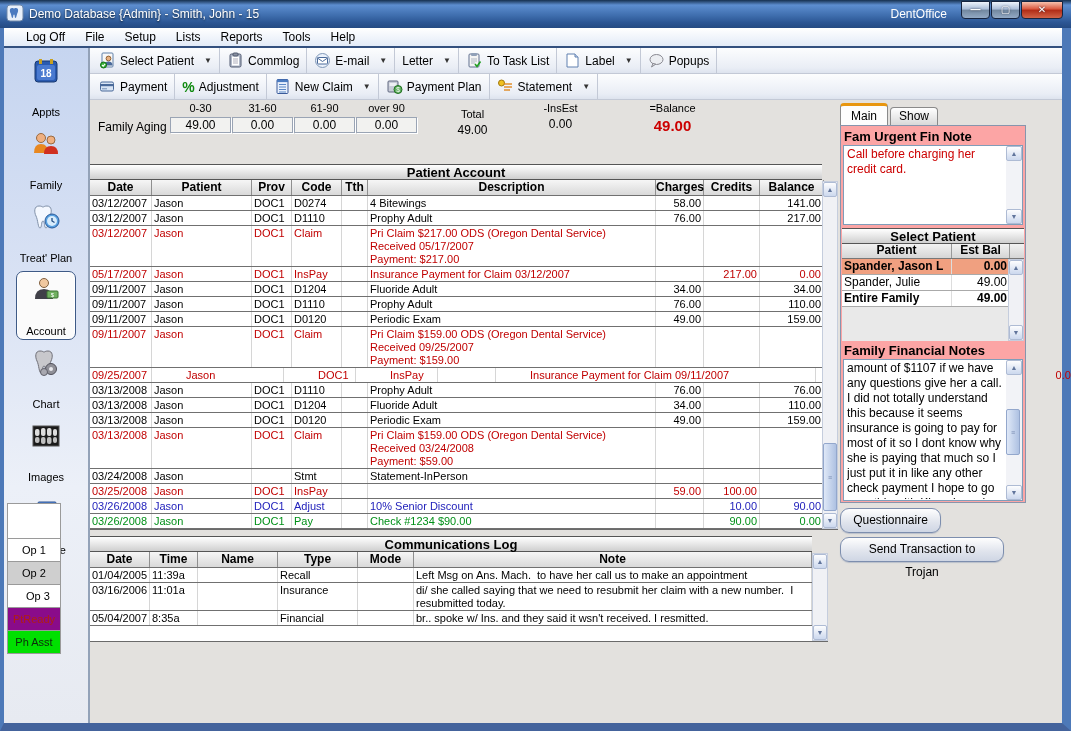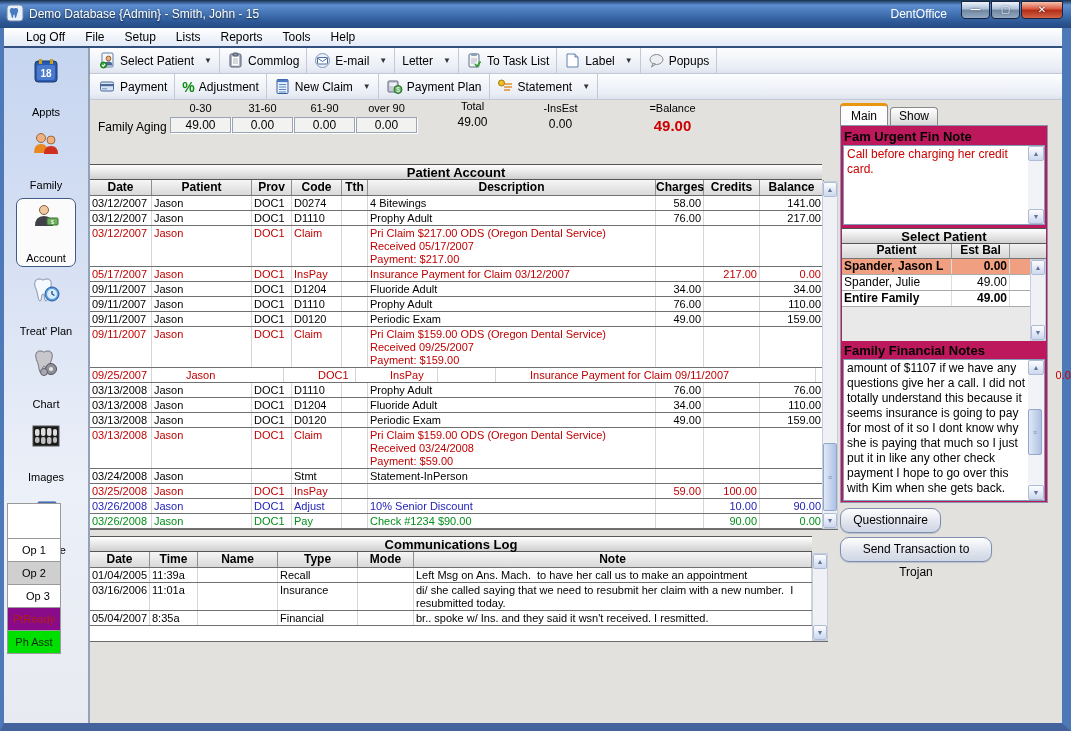--- a/index.html
+++ b/index.html
@@ -83,21 +83,21 @@
     color:#7b8eb4; font-size:7px; text-align:center; display:flex; align-items:center; justify-content:center; }
 
   
   .rightpanel { width:190px; position:relative; }
   .filler { flex:1; }
   .tabs { position:absolute; top:3px; left:2px; display:flex; gap:2px; }
   .tab { font-size:12px; padding:2px 10px 2px 10px; border:1px solid #8a8a8a; border-bottom:none; border-radius:4px 4px 0 0;
     background:linear-gradient(180deg,#ffffff,#d9d9d9); }
   .tab.active { background:#fdfdfd; border-top:3px solid #e8960f; padding-top:3px; position:relative; z-index:2; }
   .tab.inactive { margin-top:4px; padding:1px 8px; }
-  .panelbox { position:absolute; top:25px; left:2px; width:208px; height:378px; background:#be185d; border:1px solid #8795ad; padding:1px; }
+  .panelbox { position:absolute; top:25px; left:2px; width:186px; height:378px; background:#fca5a5; border:1px solid #8795ad; padding:1px; }
   .ph { font-weight:bold; font-size:13px; padding:2px 2px 1px 2px; }
   .notebox { position:relative; border:1px solid #7f9db9; background:#fff; margin:0 1px; }
   .notebox .ntext { position:absolute; inset:1px 17px 1px 3px; font-size:12px; line-height:15px; overflow:hidden; }
   .notebox .vscroll { top:0; right:0; bottom:0; border:none; background:#f2f3f7; }
   .sp-title { height:16px; line-height:15px; text-align:center; font-weight:bold; font-size:13px;
     background:linear-gradient(180deg,#ffffff,#cfcfcf); border-top:1px solid #555; border-bottom:1px solid #555; margin-top:3px; }
   .sp-head { display:grid; grid-template-columns:110px 58px; background:linear-gradient(180deg,#f2f2f2,#d5d5d5); border-bottom:1px solid #777; }
   .sp-head > div { font-weight:bold; font-size:12px; text-align:center; border-right:1px solid #999; height:14px; line-height:13px; }
   .sp-rows { position:relative; height:82px; background:#e9e9e9; }
   .sp-row { display:grid; grid-template-columns:110px 58px; background:#fff; border-bottom:1px solid #aaa; }
@@ -154,36 +154,36 @@
             </svg>
           </span><span class="lbl">Appts</span></div>
         <div class="side-btn"><span class="ticon" style="display: inline-flex;">
             <svg width="30" height="30" viewBox="0 0 30 30">
               <circle cx="10" cy="9" r="4.5" fill="#f0b080" stroke="#9a6a40"></circle>
               <path d="M3 24q0-9 7-9 7 0 7 9z" fill="#e88820"></path>
               <circle cx="20" cy="11" r="4" fill="#f0b080" stroke="#9a6a40"></circle>
               <path d="M13 25q0-8 7-8 7 0 7 8z" fill="#d03020"></path>
             </svg>
           </span><span class="lbl">Family</span></div>
+        <div class="side-btn"><span class="ticon" style="display: inline-flex;">
+            <svg width="30" height="30" viewBox="0 0 30 30">
+              <path d="M8 4C3 4 3 10 5 14 7 18 7 26 9 26 11 26 10 19 12 19 14 19 13 26 15 26 17 26 17 18 19 14 21 10 21 4 16 4 13 4 13 5 12 5 11 5 11 4 8 4Z" fill="#f4f8ff" stroke="#8090a8"></path>
+              <circle cx="21" cy="19" r="7" fill="#58a0e0" stroke="#2a5a9a"></circle>
+              <circle cx="21" cy="19" r="5" fill="#d8ecfc"></circle>
+              <path d="M21 16v3l2.5 1.5" stroke="#204a80" fill="none" stroke-width="1.3"></path>
+            </svg>
+          </span><span class="lbl">Treat' Plan</span></div>
         <div class="side-btn selected"><span class="ticon" style="display: inline-flex;">
             <svg width="30" height="30" viewBox="0 0 30 30">
               <circle cx="13" cy="8" r="4.5" fill="#f0c8a0" stroke="#806040"></circle>
               <path d="M4 24q0-10 9-10 9 0 9 10z" fill="#404048"></path>
               <rect x="16" y="16" width="11" height="7" rx="1" fill="#70b060" stroke="#3a7030"></rect>
               <text x="21.5" y="22" font-size="6" fill="#fff" text-anchor="middle">$</text>
             </svg>
           </span><span class="lbl">Account</span></div>
-        <div class="side-btn"><span class="ticon" style="display: inline-flex;">
-            <svg width="30" height="30" viewBox="0 0 30 30">
-              <path d="M8 4C3 4 3 10 5 14 7 18 7 26 9 26 11 26 10 19 12 19 14 19 13 26 15 26 17 26 17 18 19 14 21 10 21 4 16 4 13 4 13 5 12 5 11 5 11 4 8 4Z" fill="#f4f8ff" stroke="#8090a8"></path>
-              <circle cx="21" cy="19" r="7" fill="#58a0e0" stroke="#2a5a9a"></circle>
-              <circle cx="21" cy="19" r="5" fill="#d8ecfc"></circle>
-              <path d="M21 16v3l2.5 1.5" stroke="#204a80" fill="none" stroke-width="1.3"></path>
-            </svg>
-          </span><span class="lbl">Treat' Plan</span></div>
         <div class="side-btn"><span class="ticon" style="display: inline-flex;">
             <svg width="30" height="30" viewBox="0 0 30 30">
               <path d="M9 3C4 3 4 9 6 13 8 17 8 25 10 25 12 25 11 18 13 18 15 18 14 25 16 25 18 25 18 17 20 13 22 9 22 3 17 3 14 3 14 4 13 4 12 4 12 3 9 3Z" fill="#c8c8cc" stroke="#707078"></path>
               <circle cx="20" cy="21" r="5.5" fill="#909098" stroke="#50505a"></circle>
               <circle cx="20" cy="21" r="2" fill="#e8e8ec"></circle>
               <circle cx="13" cy="24" r="3.5" fill="#a8a8b0" stroke="#60606a"></circle>
             </svg>
           </span><span class="lbl">Chart</span></div>
         <div class="side-btn"><span class="ticon" style="display: inline-flex;">
             <svg width="30" height="30" viewBox="0 0 30 30">
@@ -372,21 +372,21 @@
                 <div class="ag-val ag-box">0.00</div>
               </div>
               <div class="ag-col" style="left: 204px; width: 61px; top: 2px;">
                 <div class="ag-lbl">61-90</div>
                 <div class="ag-val ag-box">0.00</div>
               </div>
               <div class="ag-col" style="left: 266px; width: 61px; top: 2px;">
                 <div class="ag-lbl">over 90</div>
                 <div class="ag-val ag-box">0.00</div>
               </div>
-              <div class="ag-col" style="left: 352px; width: 61px; top: 0;">
+              <div class="ag-col" style="left: 352px; width: 61px; top: 8px;">
                 <div class="ag-lbl">Total</div>
                 <div class="ag-val">49.00</div>
               </div>
               <div class="ag-col" style="left: 440px; width: 61px; top: 2px;">
                 <div class="ag-lbl">-InsEst</div>
                 <div class="ag-val">0.00</div>
               </div>
               <div class="ag-col" style="left: 530px; width: 105px; top: 2px;">
                 <div class="ag-lbl">=Balance</div>
                 <div class="ag-val ag-emph">49.00</div>
@@ -705,20 +705,20 @@
                 <div class="sarrow">▲</div>
                 <div class="strack">
                   <div class="sthumb" style="top:34px; height:46px;">≡</div>
                 </div>
                 <div class="sarrow">▼</div>
               </div>
             </div>
           </div>
 
           <button class="panel-btn" style="top:408px; width:101px;">Questionnaire</button>
-          <button class="panel-btn" style="top:437px; width:152px;">Send Transaction to Trojan</button>
+          <button class="panel-btn" style="top:437px; width:164px;">Send Transaction to Trojan</button>
         </div>
 
         <div class="filler"></div>
       </div>
     </div>
   </div>
 </div>
 
 </body></html>

